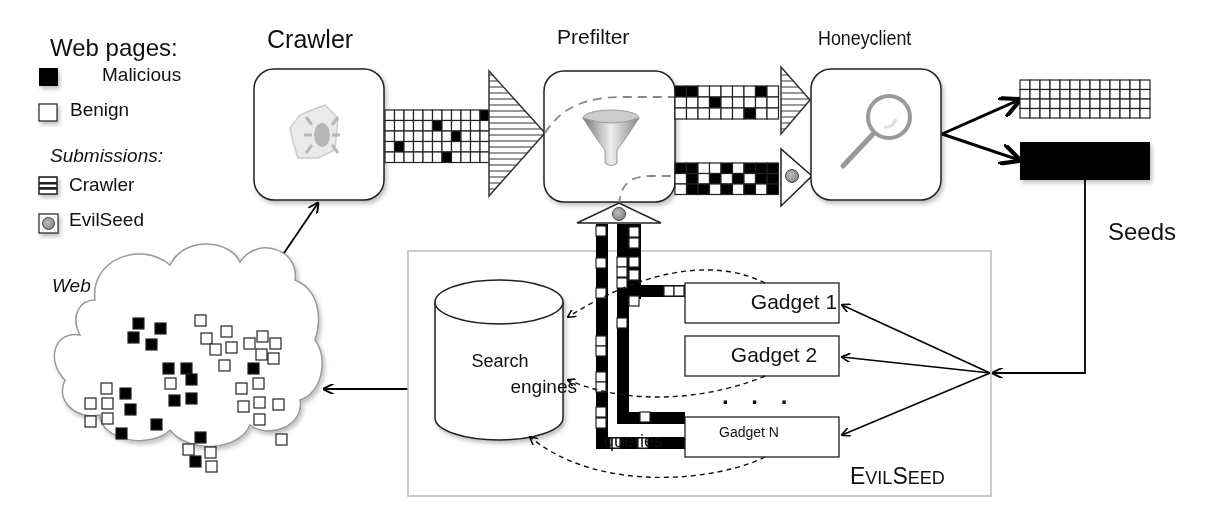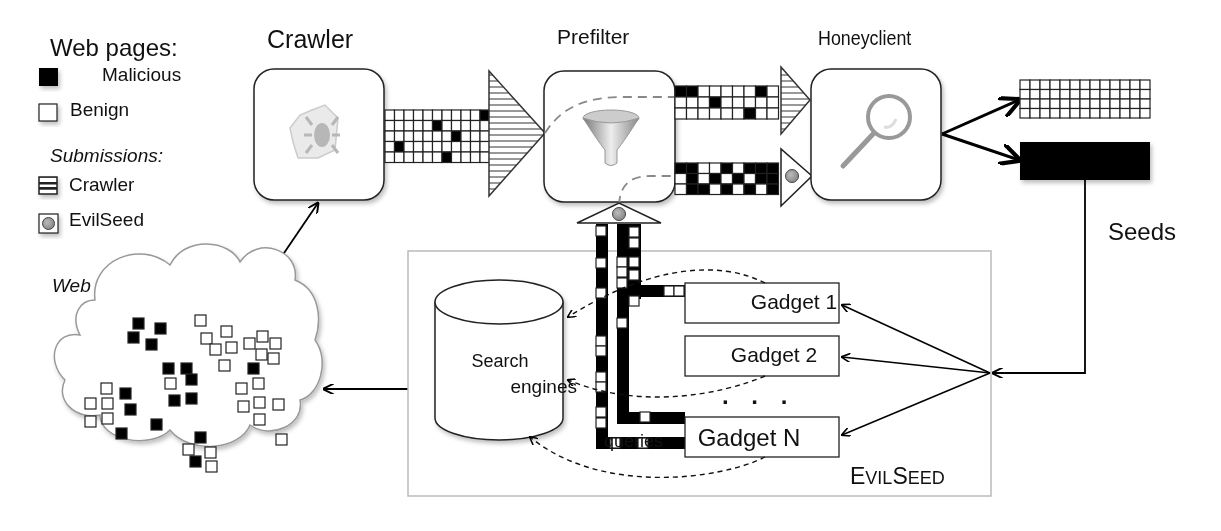--- a/index.html
+++ b/index.html
@@ -374,19 +374,19 @@
 
 <div class="lbl" style="left:1108px;top:218px;font-size:24px;">Seeds</div>
 <div class="lbl" style="left:52px;top:275px;font-size:19px;font-style:italic;">Web</div>
 
 <div class="lbl" style="left:465px;top:351px;font-size:18px;width:70px;text-align:center;">Search</div>
 <div class="lbl" style="left:460px;top:376px;font-size:19px;width:80px;text-align:right;margin-left:37px;">engines</div>
 
 <div class="lbl" style="left:717px;top:290px;width:154px;text-align:center;font-size:21px;">Gadget 1</div>
 <div class="lbl" style="left:685px;top:343px;width:178px;text-align:center;font-size:21px;">Gadget 2</div>
 <div class="lbl" style="left:722px;top:382px;font-size:24px;font-weight:bold;letter-spacing:8px;">. . .</div>
-<div class="lbl" style="left:685px;top:424px;width:128px;text-align:center;font-size:24px;">Gadget N</div>
+<div class="lbl" style="left:685px;top:424px;width:128px;text-align:center;font-size:14px;">Gadget N</div>
 
 <div class="lbl" style="left:604px;top:431px;font-size:18px;">queries</div>
 
 <div class="lbl" style="left:850px;top:463px;font-size:23px;">
   <span>E</span><span style="font-size:18px;text-align:right;">VIL</span><span>S</span><span style="font-size:18px;">EED</span>
 </div>
 
 </body></html>

